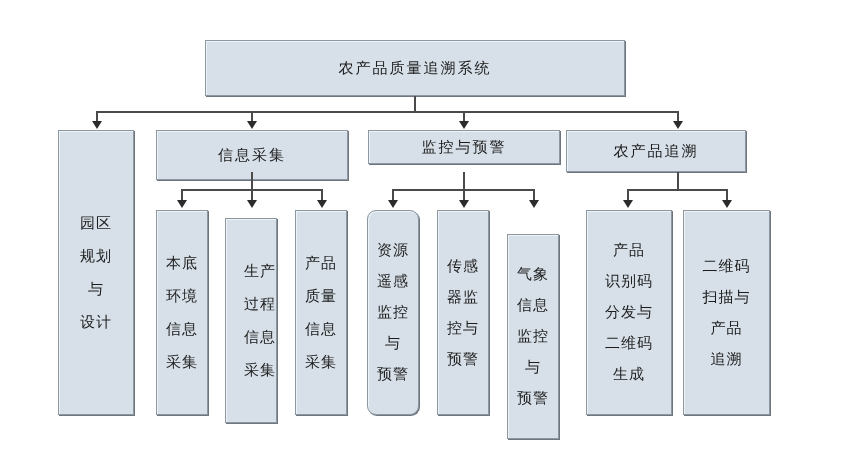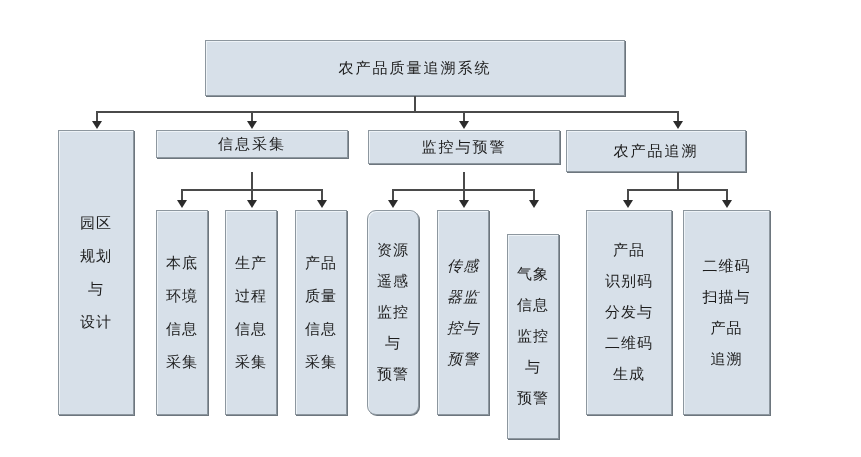--- a/index.html
+++ b/index.html
@@ -95,21 +95,21 @@
   <div class="lineV" style="left:677px; top:111px; height:12px;"></div>
   <div class="arrow" style="left:673px; top:121px;"></div>
 
   <div class="node vert" style="left:58px; top:130px; width:76px; height:285px;">
     <span class="label">园区
 规划
 与
 设计</span>
   </div>
 
-  <div class="node horiz" style="left:156px; top:130px; width:192px; height:28px;">
+  <div class="node horiz" style="left:156px; top:130px; width:192px; height:50px;">
     <span class="label">信息采集</span>
   </div>
 
   <div class="node horiz" style="left:368px; top:130px; width:192px; height:34px;">
     <span class="label">监控与预警</span>
   </div>
 
   <div class="node horiz" style="left:566px; top:130px; width:180px; height:42px;">
     <span class="label">农产品追溯</span>
   </div>
@@ -126,21 +126,21 @@
   <div class="lineV" style="left:321px; top:189px; height:13px;"></div>
   <div class="arrow" style="left:317px; top:200px;"></div>
 
   <div class="node vert" style="left:156px; top:210px; width:52px; height:205px;">
     <span class="label">本底
 环境
 信息
 采集</span>
   </div>
 
-  <div class="node vert" style="left:225px; top:210px; width:52px; height:205px;">
+  <div class="node vert" style="left:225px; top:218px; width:52px; height:205px;justify-content:flex-end;">
     <span class="label">生产
 过程
 信息
 采集</span>
   </div>
 
   <div class="node vert" style="left:295px; top:210px; width:52px; height:205px;">
     <span class="label">产品
 质量
 信息
@@ -160,21 +160,21 @@
   <div class="arrow" style="left:529px; top:200px;"></div>
 
   <div class="node vert tight" style="left:367px; top:210px; width:52px; height:205px;border-radius:9px;">
     <span class="label">资源
 遥感
 监控
 与
 预警</span>
   </div>
 
-  <div class="node vert tight" style="left:437px; top:210px; width:52px; height:205px;font-style:italic;">
+  <div class="node vert tight" style="left:437px; top:210px; width:52px; height:205px;">
     <span class="label">传感
 器监
 控与
 预警</span>
   </div>
 
   <div class="node vert tight" style="left:507px; top:210px; width:52px; height:205px;margin-top:24px;">
     <span class="label">气象
 信息
 监控

